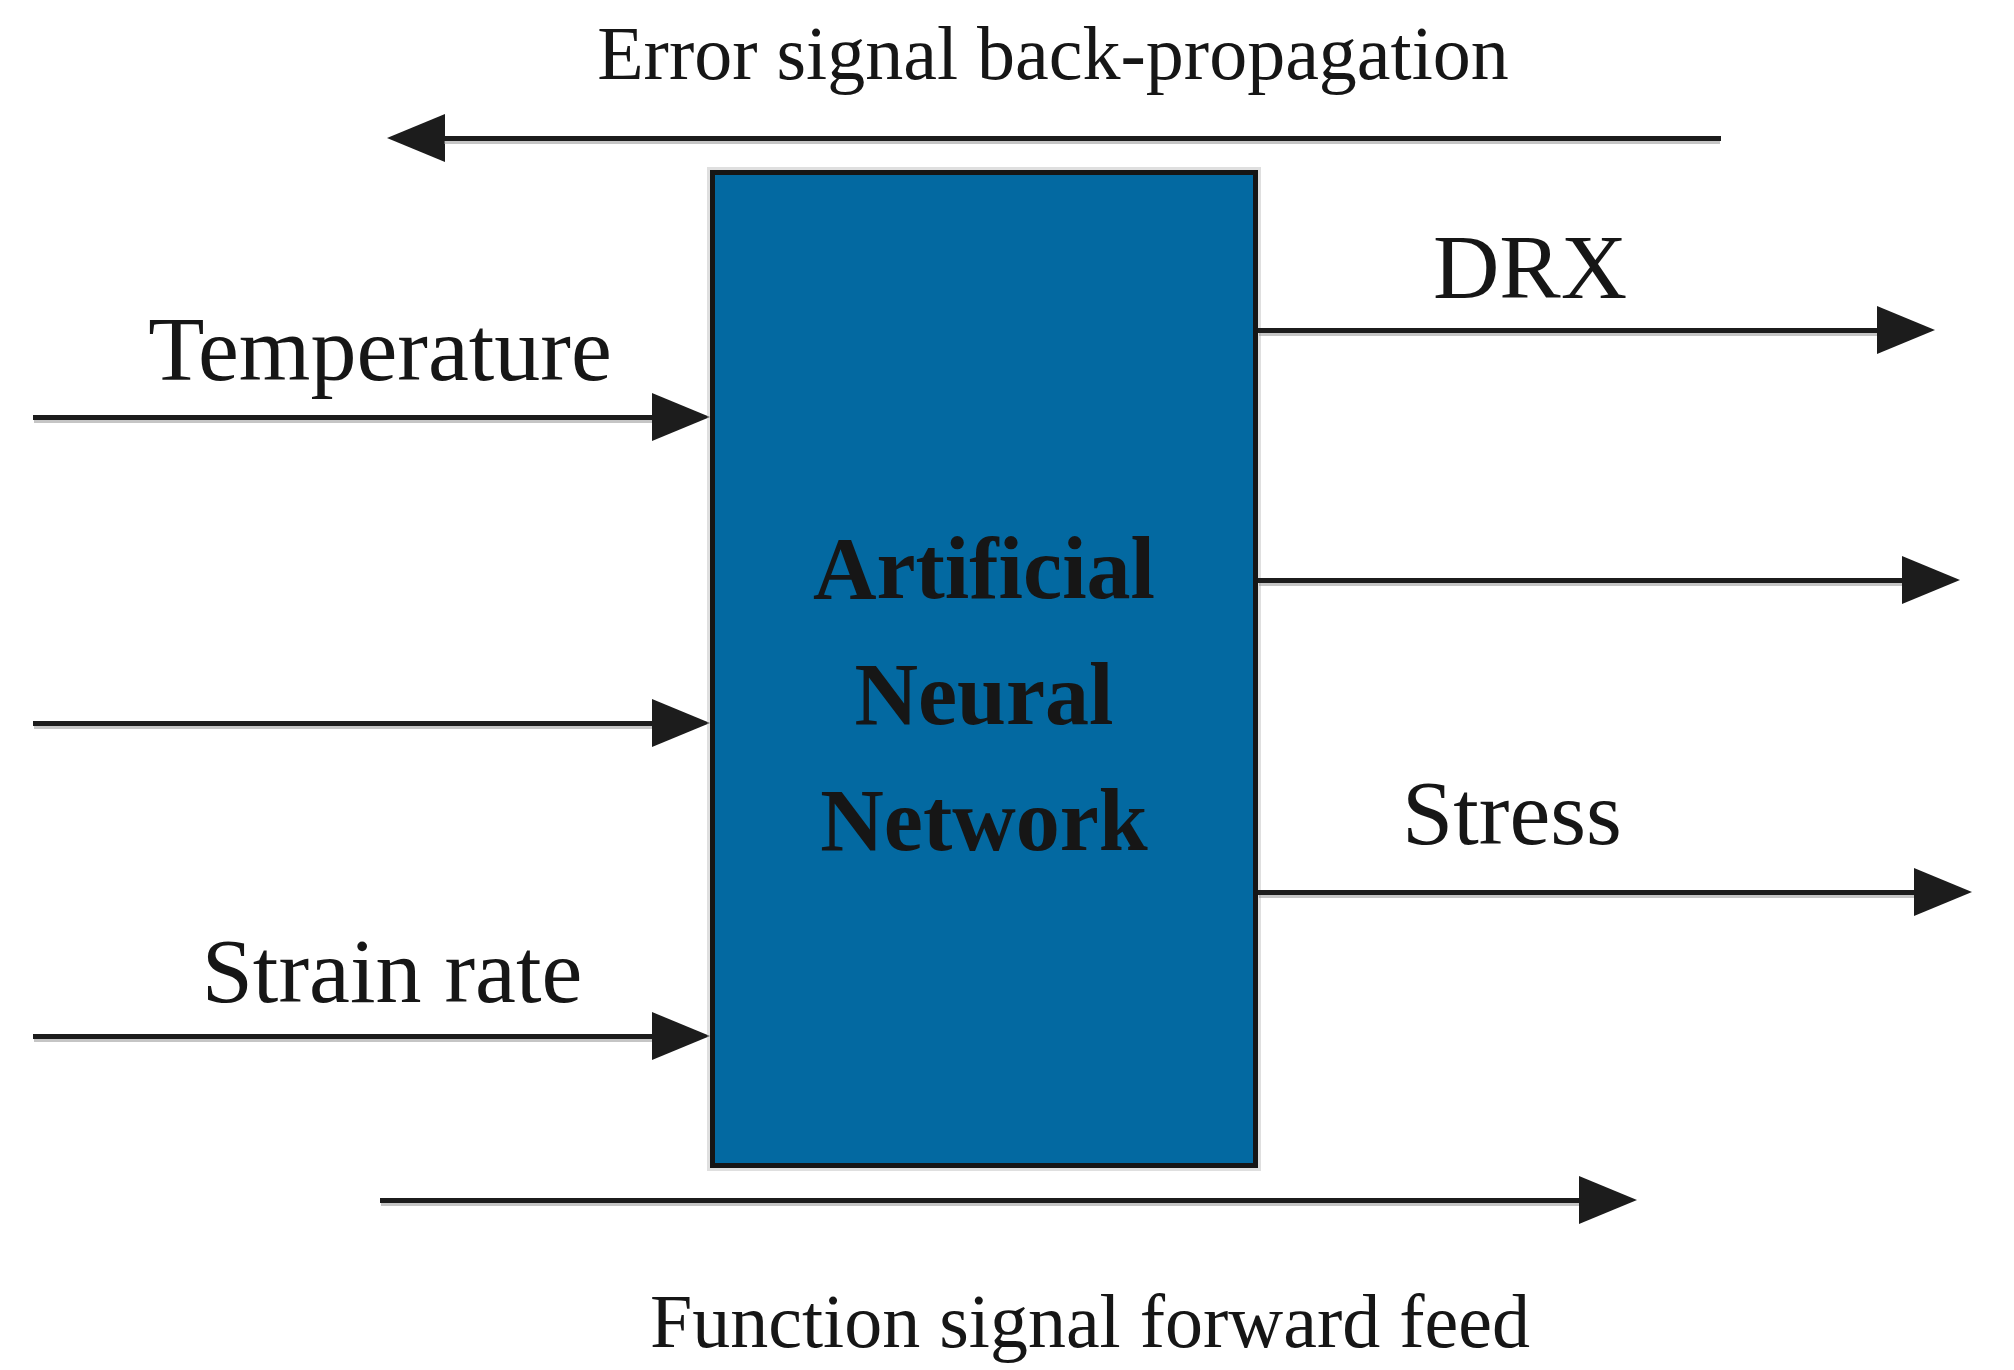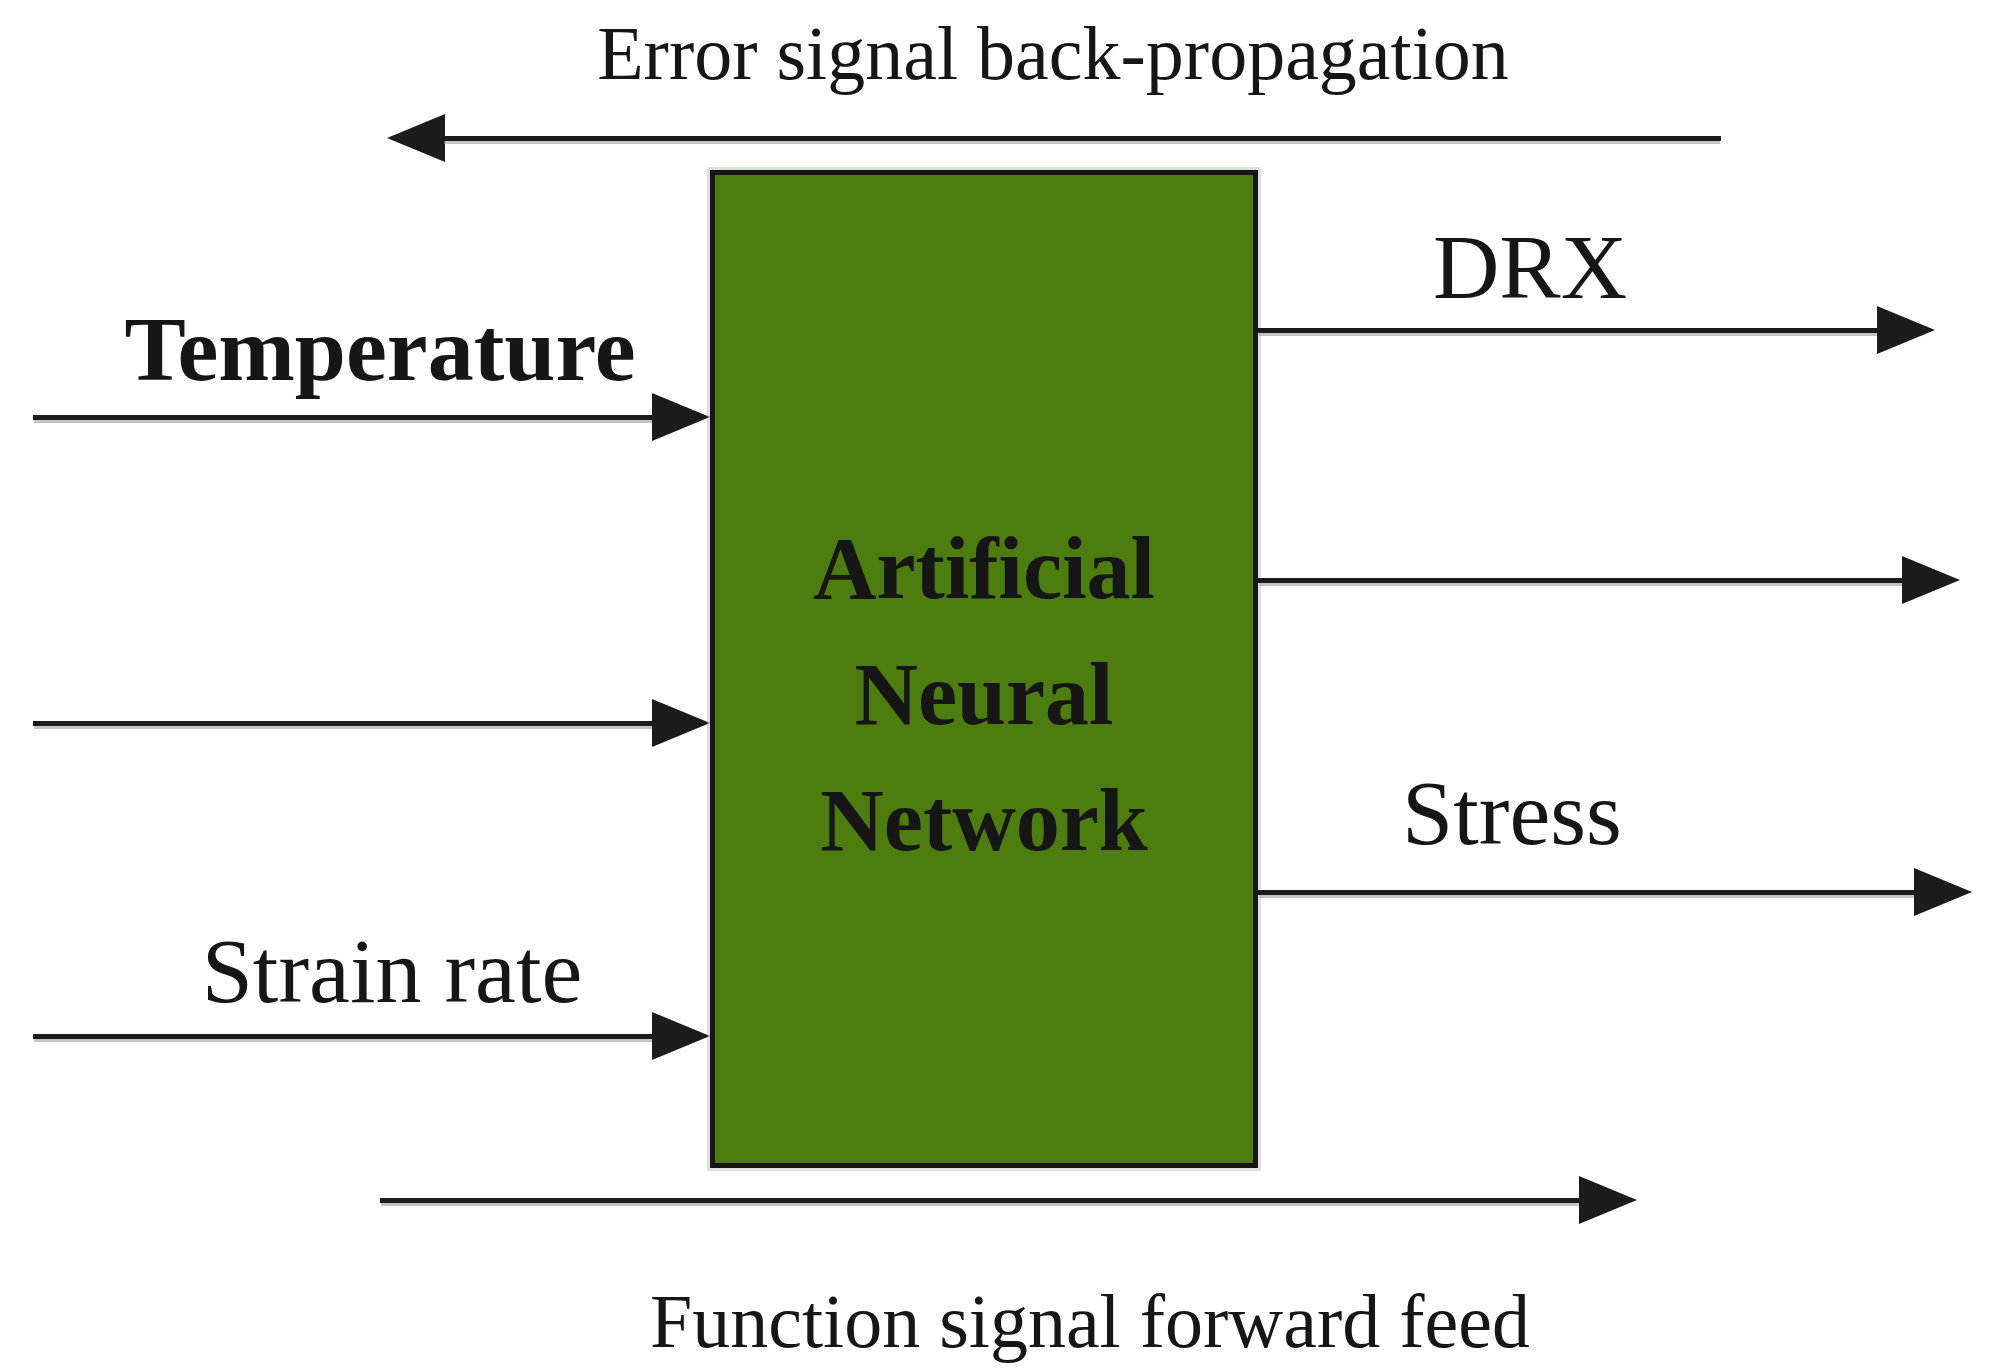--- a/index.html
+++ b/index.html
@@ -20,21 +20,21 @@
     line-height:1.08;
     color:#161616;
   }
   .lbl.flow{font-size:76px;}
   .lbl.port{font-size:92px;}
   
   .ann-box{
     position:absolute;
     left:710px;top:170px;width:548px;height:998px;
     box-sizing:border-box;
-    background:#4d7c0f;
+    background:#0369a1;
     border:5px solid #161616;
     box-shadow:0 0 0 3px rgba(170,170,170,0.38);
     display:flex;flex-direction:column;
     justify-content:center;align-items:center;
     padding-top:52px;
   }
   .ann-box .line-txt{
     font-weight:bold;
     font-size:88px;
     line-height:126px;
@@ -73,21 +73,21 @@
 <body>
 
 <div class="canvas">
 
   <div class="lbl flow" style="left:1053px;top:12px;">Error signal back-propagation</div>
   <div class="arrow" style="left:387px;top:138px;width:1334px;">
     <span class="head-left"></span>
     <span class="shaft"></span>
   </div>
 
-  <div class="lbl port" style="left:380px;top:300px;font-weight:bold;">Temperature</div>
+  <div class="lbl port" style="left:380px;top:300px;">Temperature</div>
   <div class="lbl port" style="left:392px;top:922px;">Strain rate</div>
 
   <div class="arrow" style="left:33px;top:417px;width:677px;">
     <span class="shaft"></span>
     <span class="head-right"></span>
   </div>
   <div class="arrow" style="left:33px;top:723px;width:677px;">
     <span class="shaft"></span>
     <span class="head-right"></span>
   </div>

